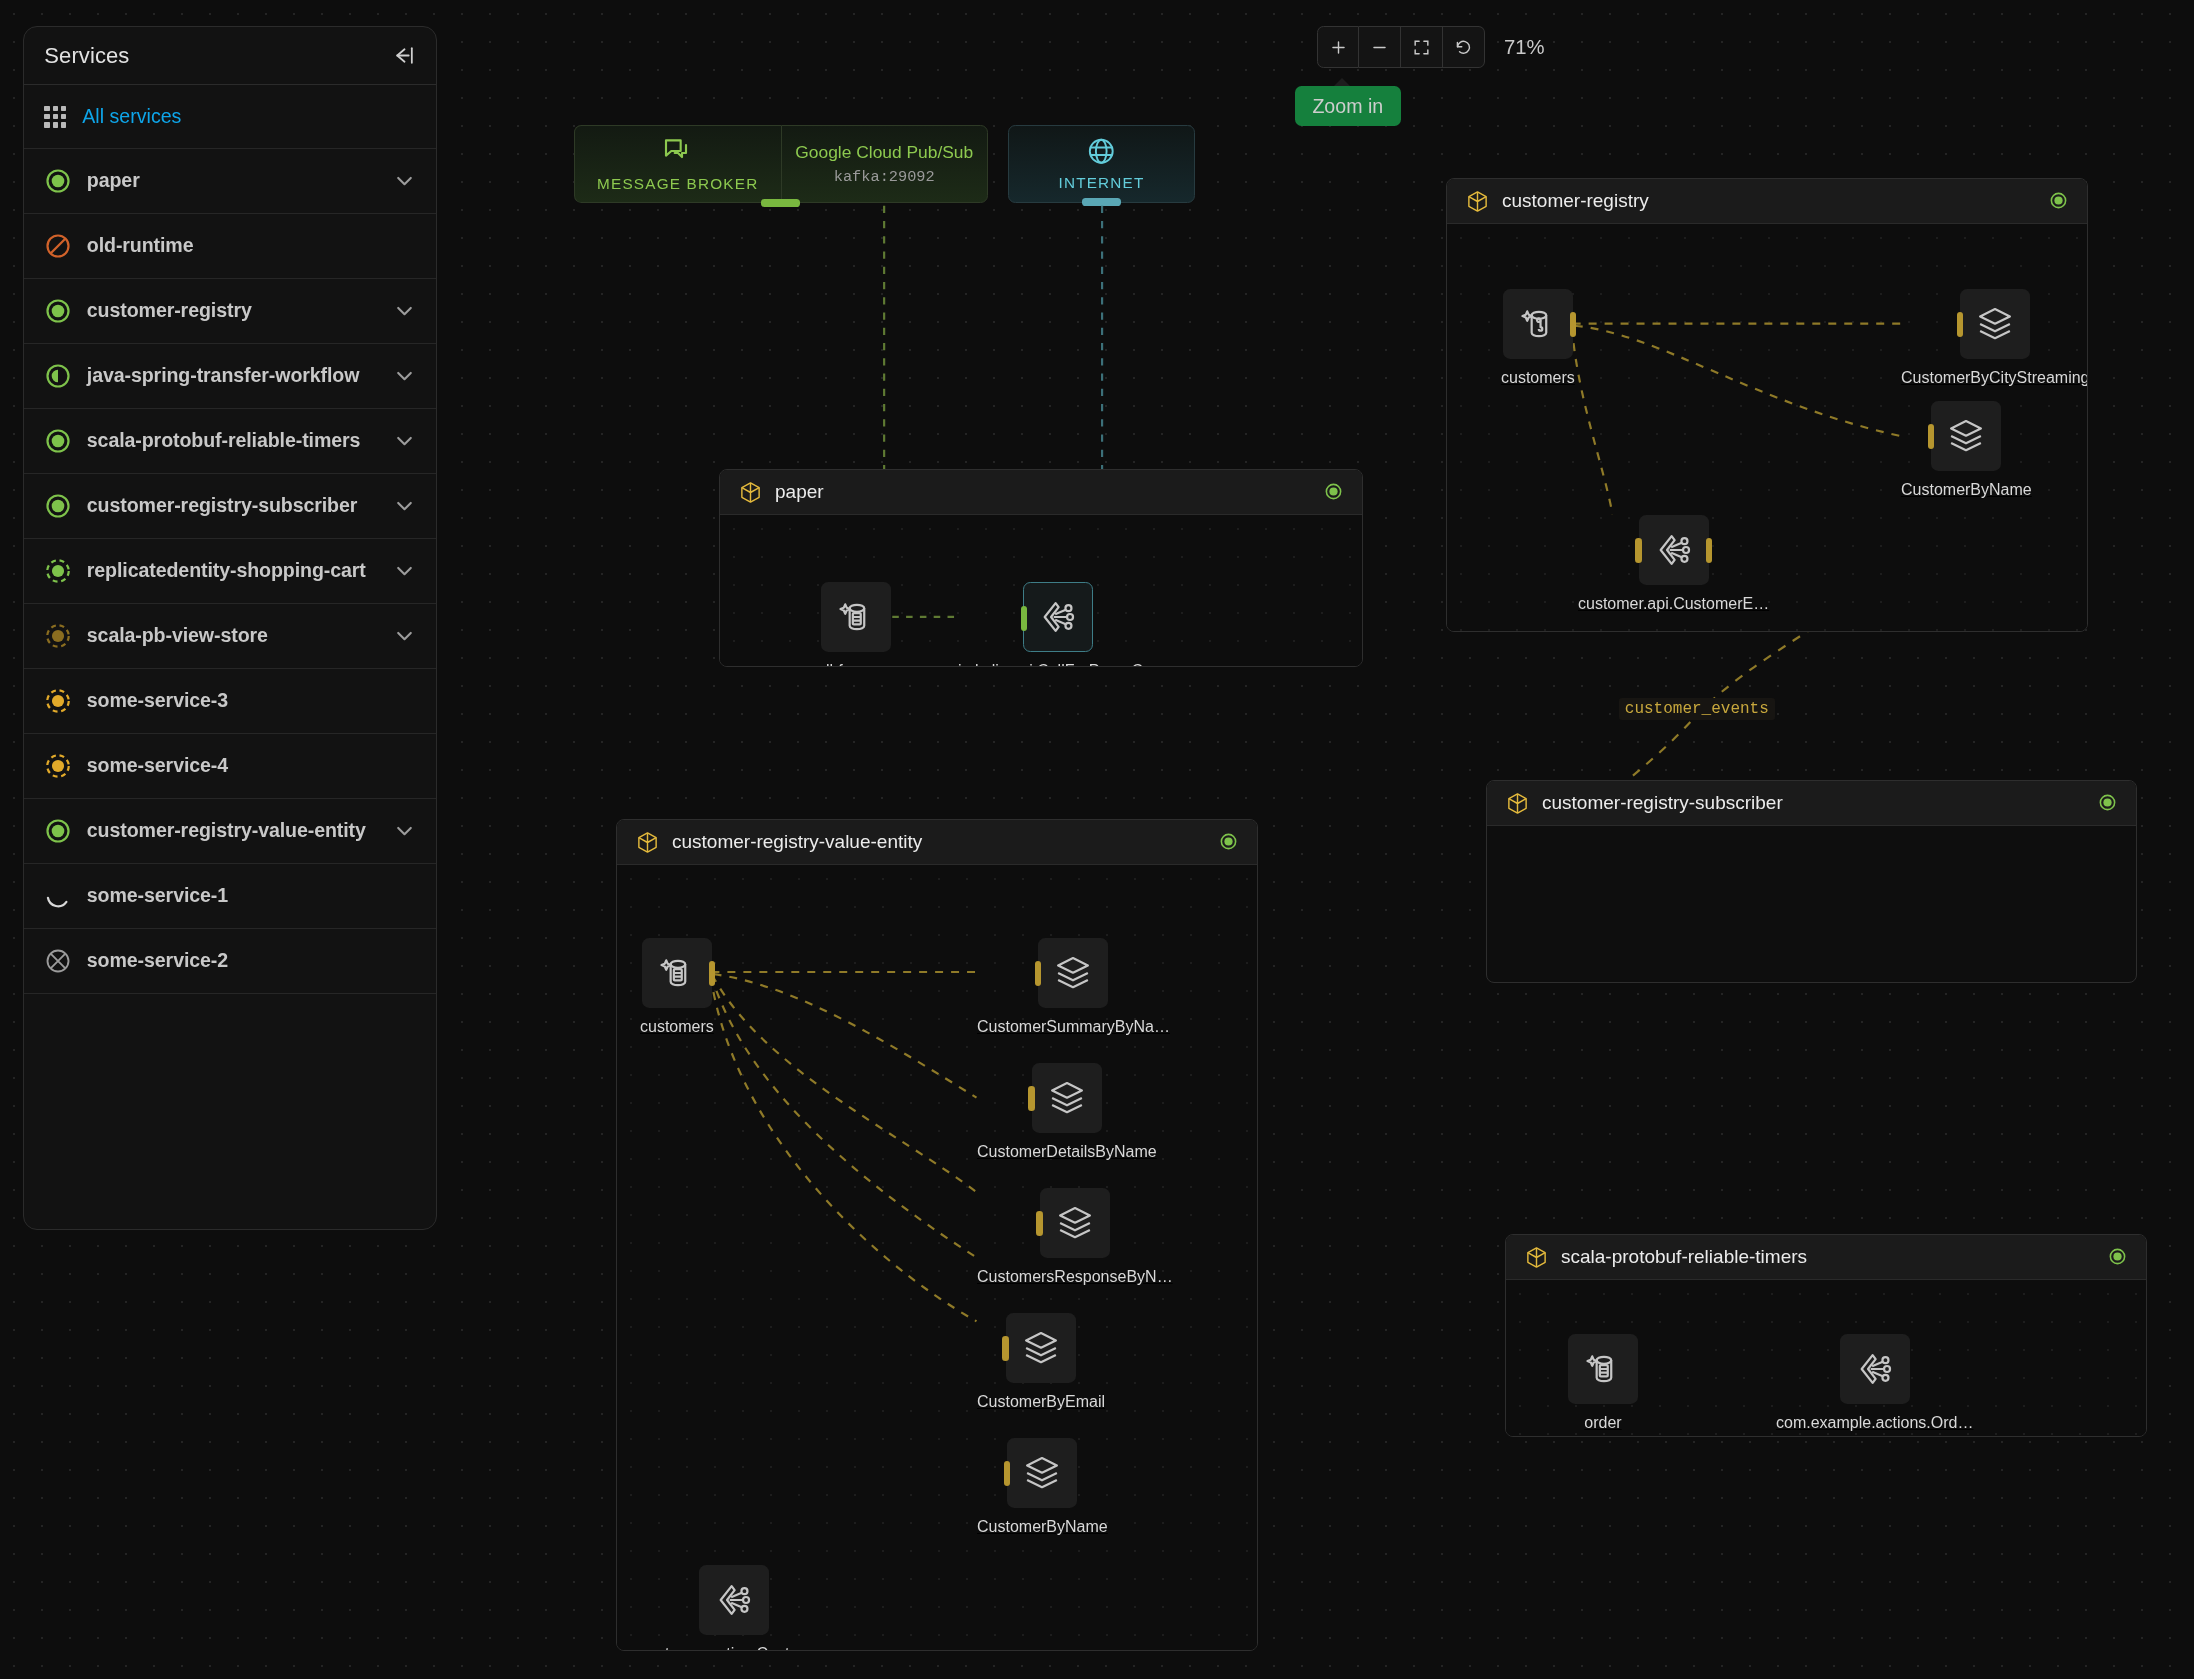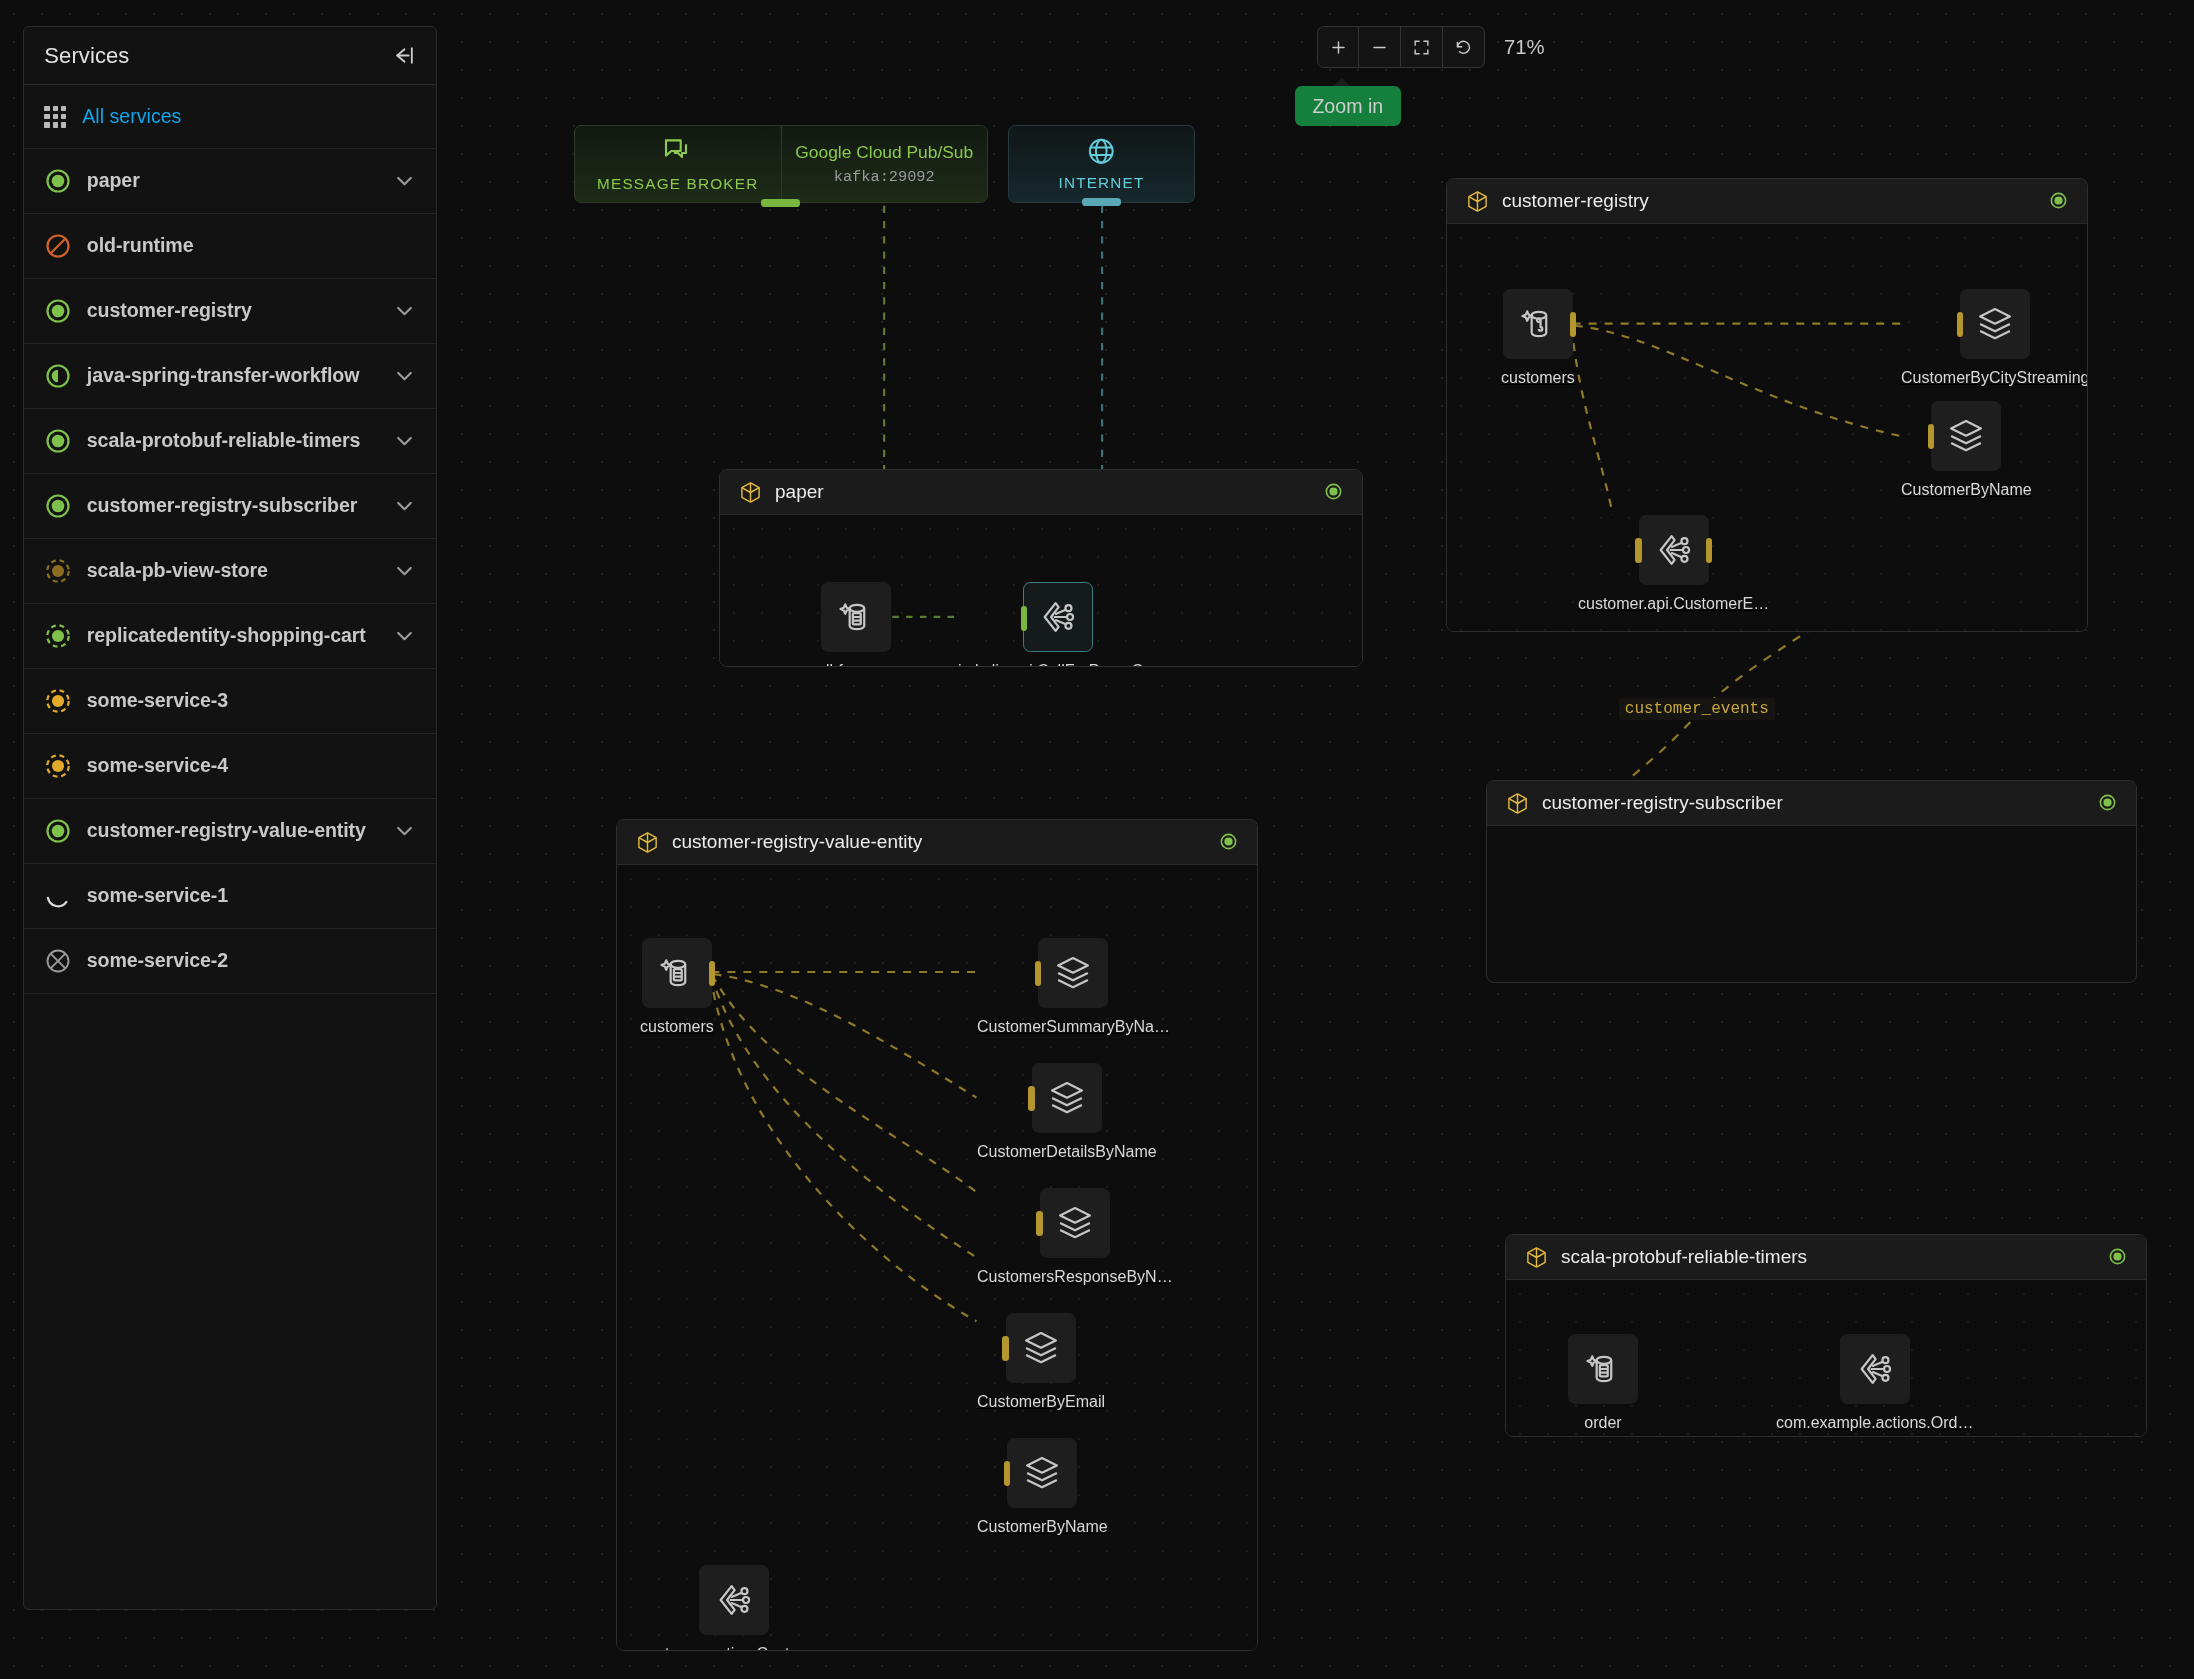--- a/index.html
+++ b/index.html
@@ -15,24 +15,24 @@
   #canvas {
     position: absolute; left: 0; top: 0; width: 2194px; height: 1679px;
     background-color: #0d0d0d;
     background-image: radial-gradient(circle, #242424 0.9px, transparent 1px);
     background-size: 28px 28px;
   }
 
   
   #sidebar {
     position: absolute; left: 23px; top: 26px;
-    width: 414px; height: 1584px;
+    width: 414px; height: 1204px;
     background: #121212;
     border: 0.7px solid #2b2b2b;
-    border-radius: 6px;
+    border-radius: 14px;
     overflow: hidden;
   }
   #sidebar-header {
     height: 58px; display: flex; align-items: center; justify-content: space-between;
     padding: 0 20.3px; border-bottom: 0.7px solid #2b2b2b;
   }
   #sidebar-title { font-size: 22px; color: #e2e2e2; font-weight: 400; letter-spacing: 0.1px; }
   .collapse-ico { width: 25px; height: 25px; display:block; }
 
   #all-services {
@@ -243,37 +243,37 @@
             </svg>
           </span>
           <span class="svc-label">customer-registry-subscriber</span>
           <span><svg class="chev" viewBox="0 0 24 24" fill="none" stroke="#b5b5b5" stroke-width="2" stroke-linecap="round" stroke-linejoin="round">
               <path d="M6 9.5 L12 15.5 L18 9.5"></path>
             </svg></span>
         </div>
         <div class="svc">
           <span>
             <svg class="status" viewBox="0 0 24 24">
+              <circle cx="12" cy="12" r="9.2" fill="none" stroke="#7ec24b" stroke-width="1.9" stroke-dasharray="4.2 3.2"></circle>
+              <circle cx="12" cy="12" r="5.2" fill="#7ec24b"></circle>
+            </svg>
+          </span>
+          <span class="svc-label">replicatedentity-shopping-cart</span>
+          <span><svg class="chev" viewBox="0 0 24 24" fill="none" stroke="#b5b5b5" stroke-width="2" stroke-linecap="round" stroke-linejoin="round">
+              <path d="M6 9.5 L12 15.5 L18 9.5"></path>
+            </svg></span>
+        </div>
+        <div class="svc">
+          <span>
+            <svg class="status" viewBox="0 0 24 24">
               <circle cx="12" cy="12" r="9.2" fill="none" stroke="#8a6d20" stroke-width="1.9" stroke-dasharray="4.2 3.2"></circle>
               <circle cx="12" cy="12" r="5.2" fill="#8a6d20"></circle>
             </svg>
           </span>
           <span class="svc-label">scala-pb-view-store</span>
-          <span><svg class="chev" viewBox="0 0 24 24" fill="none" stroke="#b5b5b5" stroke-width="2" stroke-linecap="round" stroke-linejoin="round">
-              <path d="M6 9.5 L12 15.5 L18 9.5"></path>
-            </svg></span>
-        </div>
-        <div class="svc">
-          <span>
-            <svg class="status" viewBox="0 0 24 24">
-              <circle cx="12" cy="12" r="9.2" fill="none" stroke="#7ec24b" stroke-width="1.9" stroke-dasharray="4.2 3.2"></circle>
-              <circle cx="12" cy="12" r="5.2" fill="#7ec24b"></circle>
-            </svg>
-          </span>
-          <span class="svc-label">replicatedentity-shopping-cart</span>
           <span><svg class="chev" viewBox="0 0 24 24" fill="none" stroke="#b5b5b5" stroke-width="2" stroke-linecap="round" stroke-linejoin="round">
               <path d="M6 9.5 L12 15.5 L18 9.5"></path>
             </svg></span>
         </div>
         <div class="svc">
           <span>
             <svg class="status" viewBox="0 0 24 24">
               <circle cx="12" cy="12" r="9.2" fill="none" stroke="#e2aa2a" stroke-width="1.9" stroke-dasharray="4.2 3.2"></circle>
               <circle cx="12" cy="12" r="5.2" fill="#e2aa2a"></circle>
             </svg>

